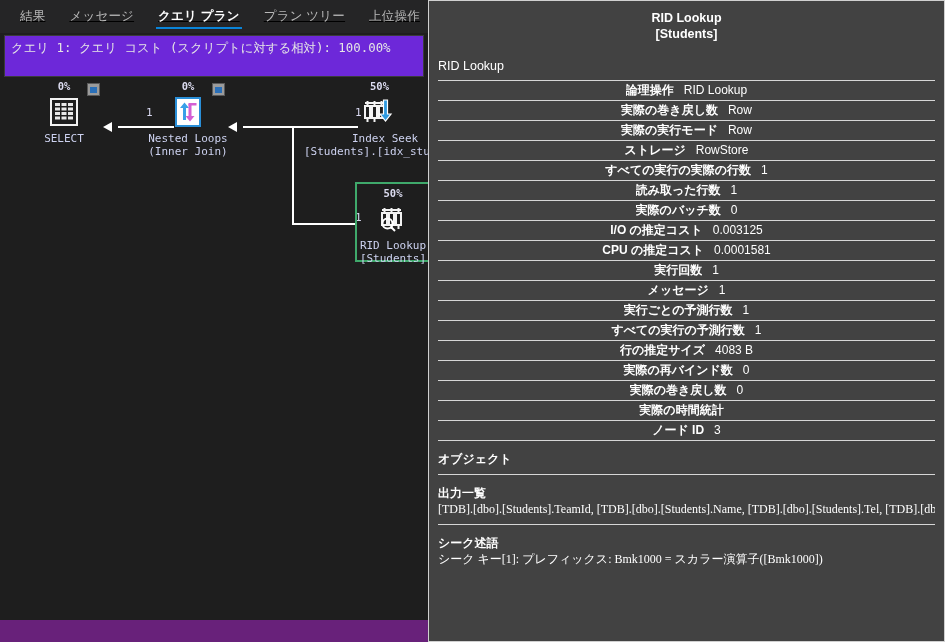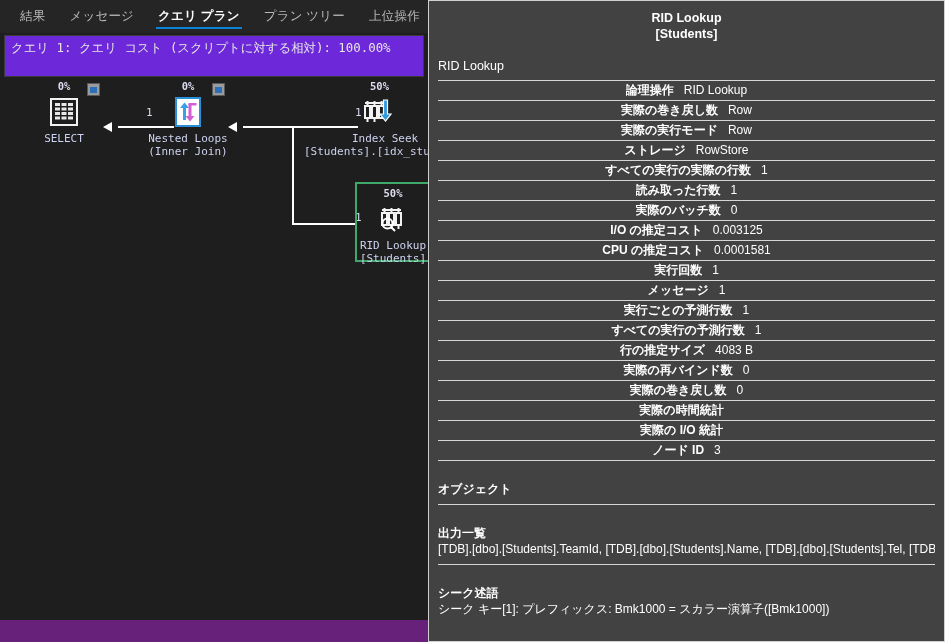--- a/index.html
+++ b/index.html
@@ -19,20 +19,21 @@
 
   
   #tabstrip {
     position: absolute;
     left: 0; top: 0;
     width: 462px; height: 33px;
     background: #252526;
     display: flex;
     align-items: flex-start;
     padding-left: 8px;
+    text-decoration: underline;
   }
   .tab {
     position: relative;
     height: 33px;
     padding: 0 12px;
     display: flex;
     align-items: center;
     font-size: 12.5px;
     color: #b8b8b8;
     white-space: nowrap;
@@ -196,22 +197,23 @@
     white-space: nowrap;
     overflow: hidden;
   }
   .ttrow .v {
     font-weight: normal;
     white-space: nowrap;
     padding-left: 10px;
   }
   .ttblock {
     border-top: 1px solid #d6d6d6;
-    padding-top: 20px;
+    padding-top: 10px;
     padding-bottom: 7px;
+    font-family: Liberation Serif, serif;
   }
   .ttblock .bk {
     font-weight: bold;
     font-size: 12px;
     line-height: 16px;
   }
   .ttblock .bv {
     font-weight: normal;
     font-size: 12px;
     line-height: 16px;
@@ -428,24 +430,20 @@
         </div>
         <div class="ttrow">
           <span class="k">実際の巻き戻し数</span>
           <span class="v">0</span>
         </div>
         <div class="ttrow">
           <span class="k">実際の時間統計</span>
           <span class="v"></span>
         </div>
         <div class="ttrow">
-          <span class="k">実際の I/O 統計</span>
-          <span class="v"></span>
-        </div>
-        <div class="ttrow">
           <span class="k">ノード ID</span>
           <span class="v">3</span>
         </div>
       </div>
     <div id="tt-blocks">
         <div class="ttblock">
           <div class="bk">オブジェクト</div>
         </div>
         <div class="ttblock">
           <div class="bk">出力一覧</div>

